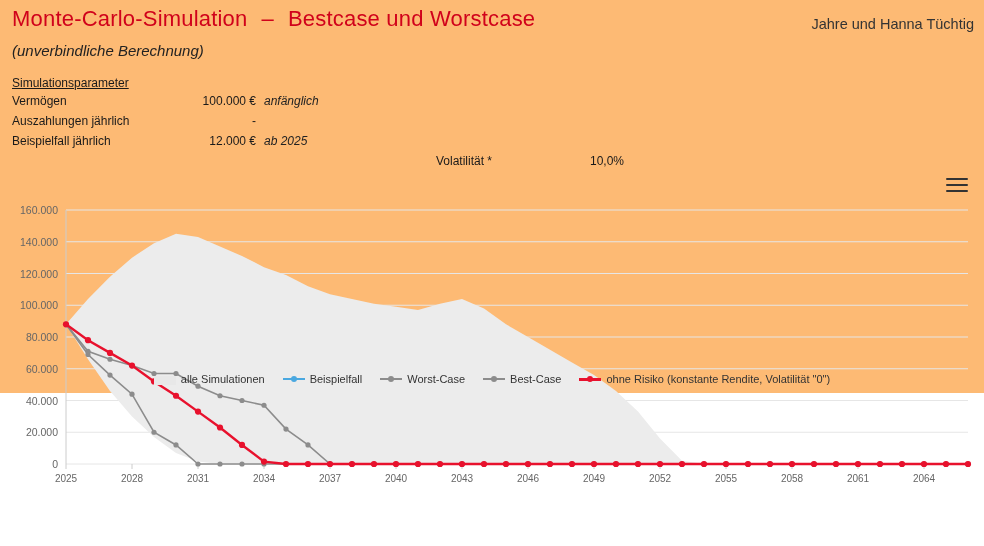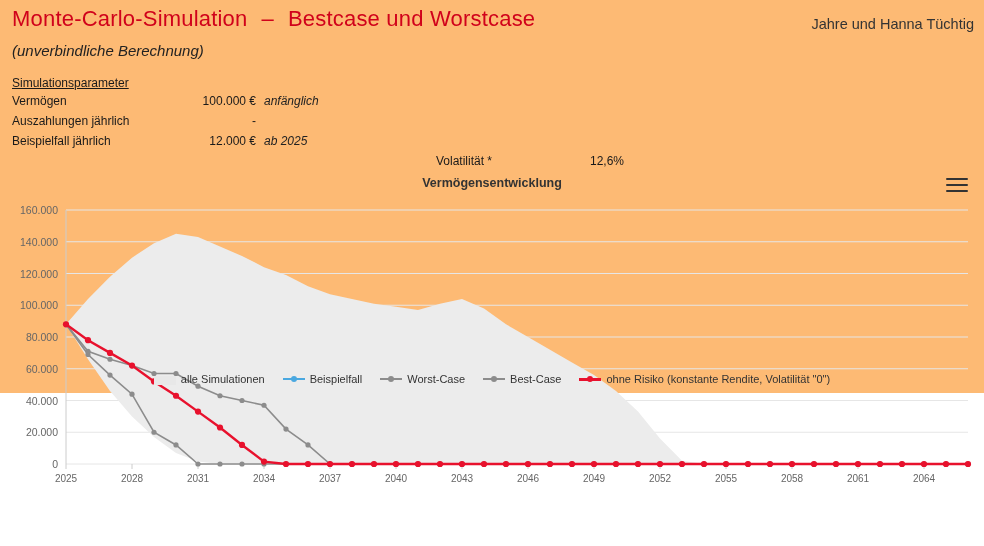--- a/index.html
+++ b/index.html
@@ -133,25 +133,24 @@
       <span class="pnote"></span>
     </div>
     <div class="prow">
       <span class="plabel">Beispielfall jährlich</span>
       <span class="pvalue">12.000 €</span>
       <span class="pnote">ab 2025</span>
     </div>
 
     <div class="prow prow-r">
       <span class="plabel">Volatilität *</span>
-      <span class="pvalue">12,6%</span>
-    </div>
-  </div>
-
-  <div class="chart-title">Vermögensentwicklung</div>
+      <span class="pvalue">10,0%</span>
+    </div>
+  </div>
+
   <div class="hamburger">
     <span></span>
       <span></span>
       <span></span>
   </div>
 
   <div class="plot-wrap">
     <svg class="plot-svg" id="plot" width="984" height="290">
         <line x1="66" y1="268" x2="968" y2="268" stroke="#e6e6e6" stroke-width="1"></line>
         <text x="58" y="272" text-anchor="end" font-size="10.5" fill="#666" font-family="&quot;Liberation Sans&quot;, sans-serif">0</text>

